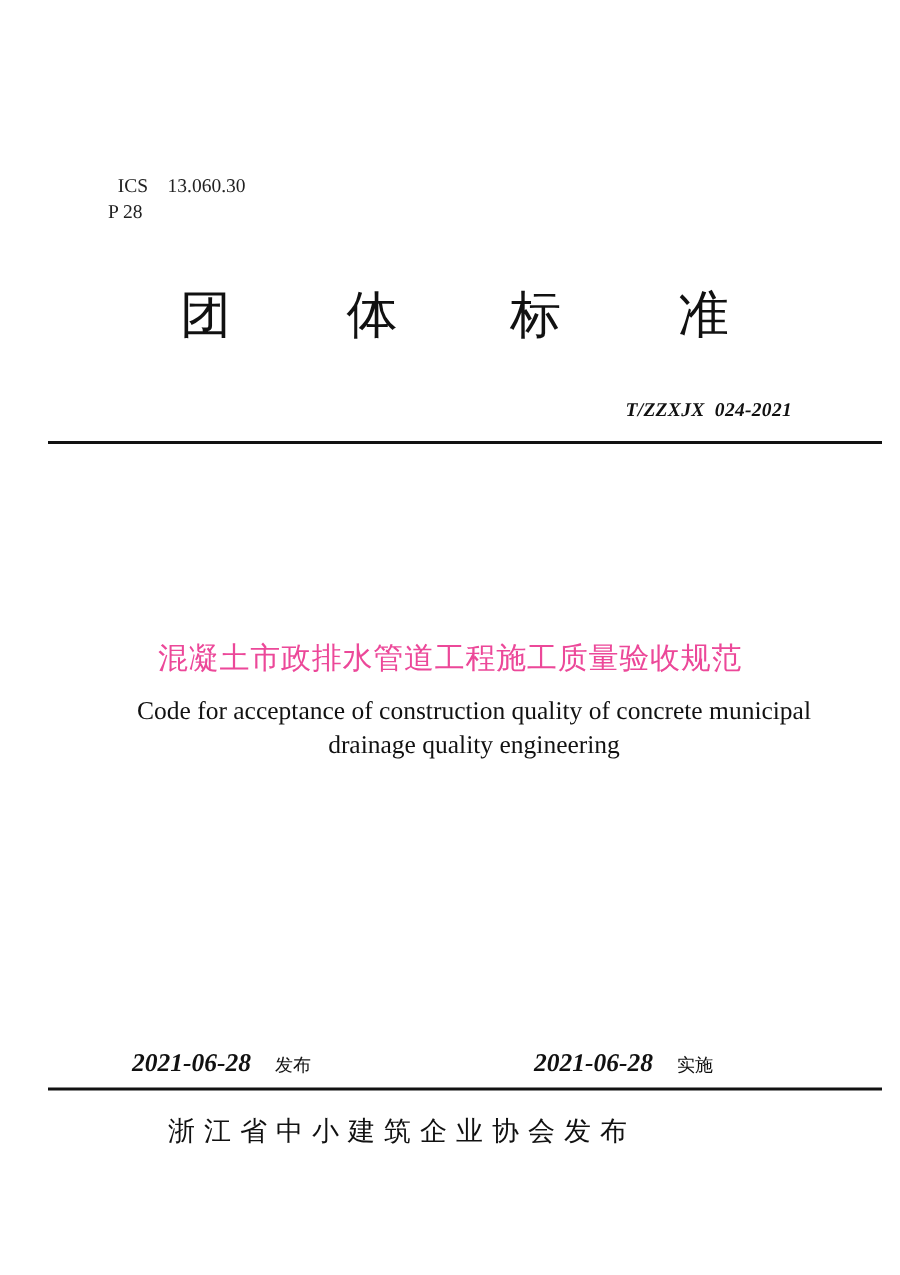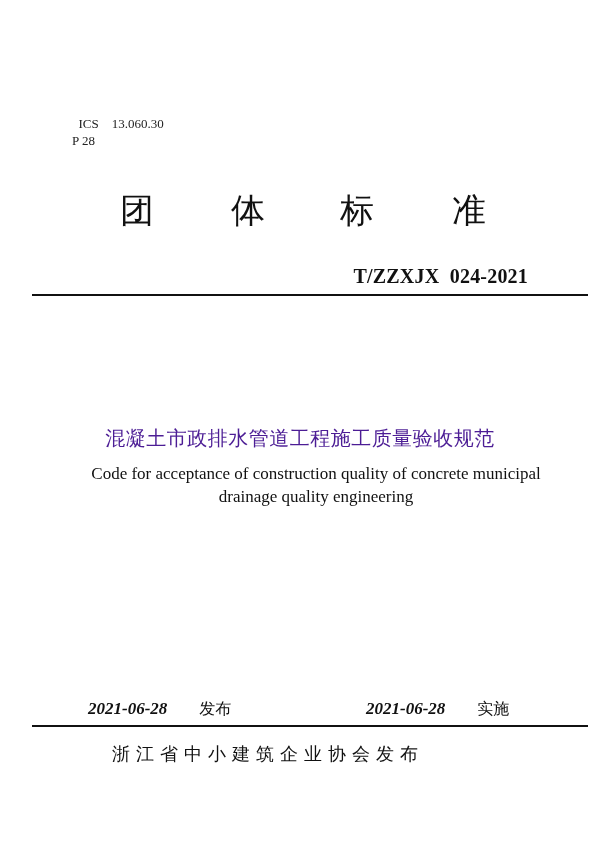--- a/index.html
+++ b/index.html
@@ -8,38 +8,38 @@
       font-family: "Liberation Serif", serif; color: #111;
     }
     .abs { position: absolute; }
     .meta { left: 72px; font-size: 13px; color: #222; white-space: pre; }
     .ics { top: 100px; }
     .pcode { top: 133px; }
     .std-char {
       top: 188px; font-family: "DejaVu Sans", sans-serif; font-size: 34px; line-height: 44px;
       color: #111; width: 40px; text-align: center;
     }
-    .stdno { top: 265px; right: 72px; font-size: 20px; font-weight: bold; letter-spacing: 0.2px; white-space: pre; }
+    .stdno { top: 265px; right: 72px; font-size: 13px; font-weight: bold; letter-spacing: 0.2px; white-space: pre; font-style: italic; }
     .hline { left: 32px; width: 556px; height: 1.5px; background: #111; }
     .line1 { top: 294px; }
     .line2 { top: 725px; }
     .title-cn {
       top: 425px; left: 0; width: 600px; text-align: center;
-      font-family: "DejaVu Serif", serif; font-size: 20px; letter-spacing: 0.5px; color: #4c1d95;
+      font-family: "DejaVu Serif", serif; font-size: 20px; letter-spacing: 0.5px; color: #ec4899;
     }
     .title-en {
       left: 0; width: 600px; text-align: center; font-size: 17px; color: #111; margin-left: 16px;
     }
     .en1 { top: 464px; }
     .en2 { top: 487px; }
     .date-row { top: 699px; font-size: 17px; white-space: nowrap; }
     .date-num { font-weight: bold; font-family: "Liberation Serif", serif; font-style: italic; }
-    .date-lbl { font-family: "DejaVu Serif", serif; font-size: 16px; margin-left: 32px; }
+    .date-lbl { font-family: "DejaVu Serif", serif; font-size: 12px; margin-left: 16px; }
     .pub-left { left: 88px; }
-    .pub-right { left: 366px; }
+    .pub-right { left: 356px; }
     .issuer {
       top: 742px; left: 0; width: 536px; text-align: center;
       font-family: "DejaVu Sans", sans-serif; font-size: 18px; letter-spacing: 6px; color: #111;
     }
   </style>
 </head>
 <body>
 
 <div class="abs meta ics">
   <span>ICS</span><span>    </span><span>13.060.30</span>

